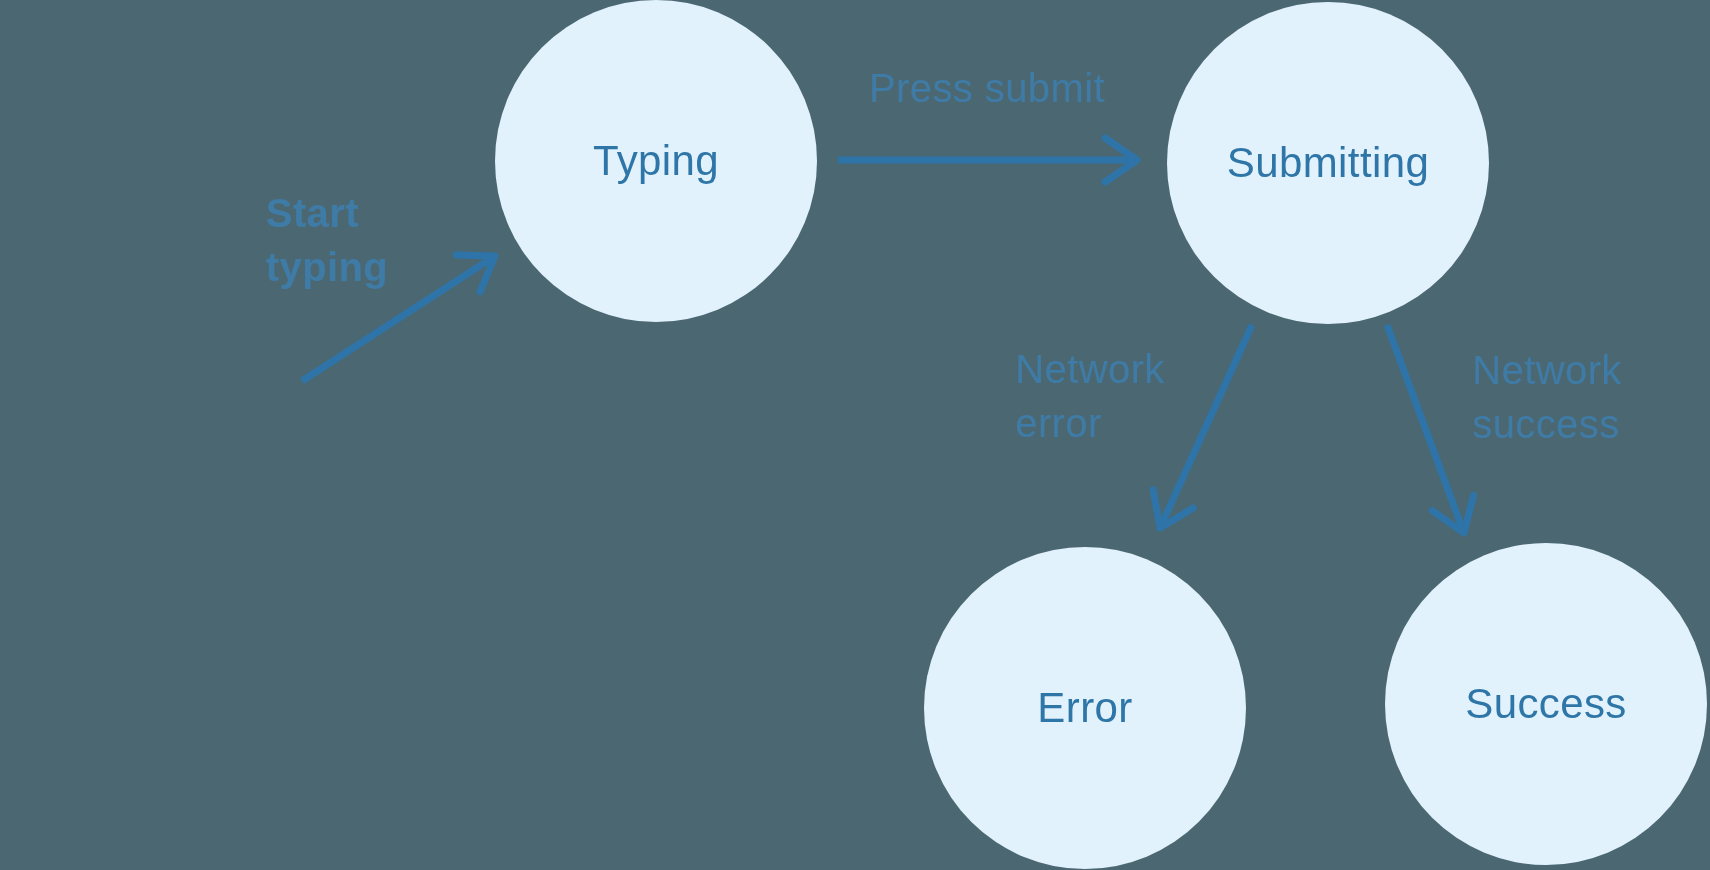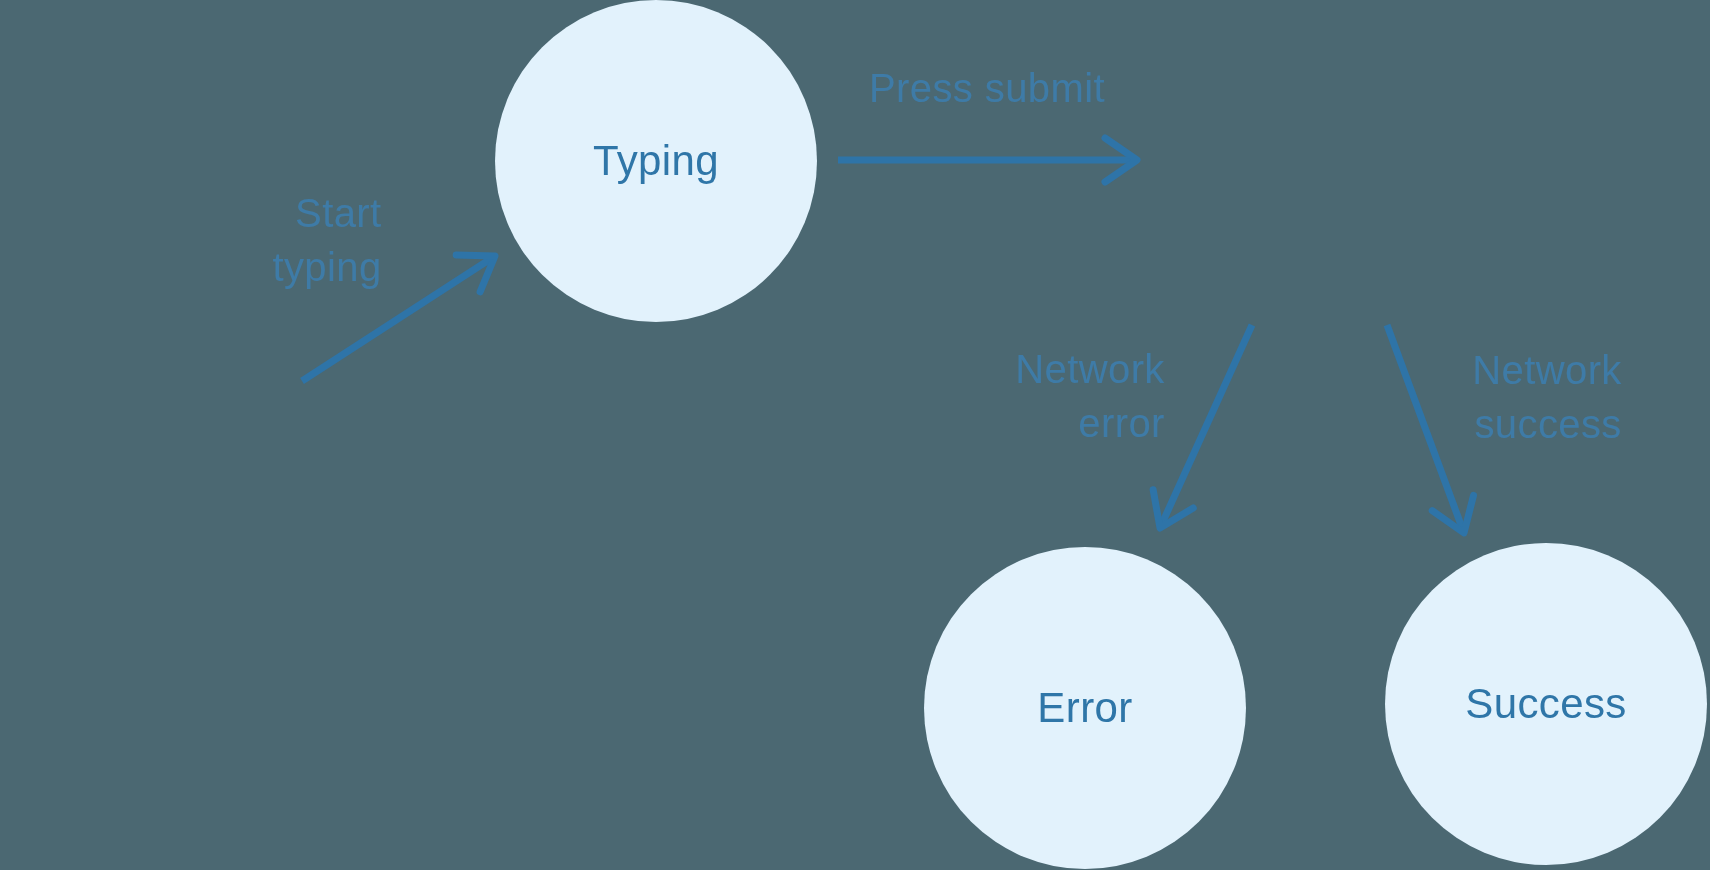--- a/index.html
+++ b/index.html
@@ -36,26 +36,26 @@
   .state-submitting { left: 1167px; top: 2px;   }
   .state-error      { left: 924px;  top: 547px; }
   .state-success    { left: 1385px; top: 543px; }
 
   .edge-label {
     position: absolute;
     transform: translate(-50%, -50%);
     color: #3d7dac;
     font-size: 40px;
     letter-spacing: 0.4px;
-    text-align: right;
+    text-align: left;
     line-height: 54px;
     white-space: nowrap;
     opacity: 0.92;
   }
-  .label-start-typing    { left: 327px;  top: 240px; }
+  .label-start-typing    { left: 327px;  top: 240px; font-weight: bold; }
   .label-press-submit    { left: 987px;  top: 88px;  }
   .label-network-error   { left: 1090px; top: 396px; }
   .label-network-success { left: 1547px; top: 397px; }
 </style>
 </head>
 <body>
 
 <div class="canvas">
 
   <svg class="arrow-layer" width="1710" height="870" viewBox="0 0 1710 870" xmlns="http://www.w3.org/2000/svg">
@@ -68,20 +68,23 @@
     <line x1="838" y1="160" x2="1137" y2="160" stroke="#2e74a8" stroke-width="7" marker-end="url(#head)"></line>
     <line x1="1252" y1="325" x2="1160" y2="528" stroke="#2e74a8" stroke-width="7" marker-end="url(#head)"></line>
     <line x1="1387" y1="325" x2="1464" y2="533" stroke="#2e74a8" stroke-width="7" marker-end="url(#head)"></line>
   </svg>
 
 
   <div class="state state-typing">
     <span class="state-label">Typing</span>
   </div>
 
+  <div class="state state-submitting">
+    <span class="state-label">Submitting</span>
+  </div>
 
   <div class="state state-error">
     <span class="state-label">Error</span>
   </div>
 
   <div class="state state-success">
     <span class="state-label">Success</span>
   </div>
 
   <div class="edge-label label-start-typing">

